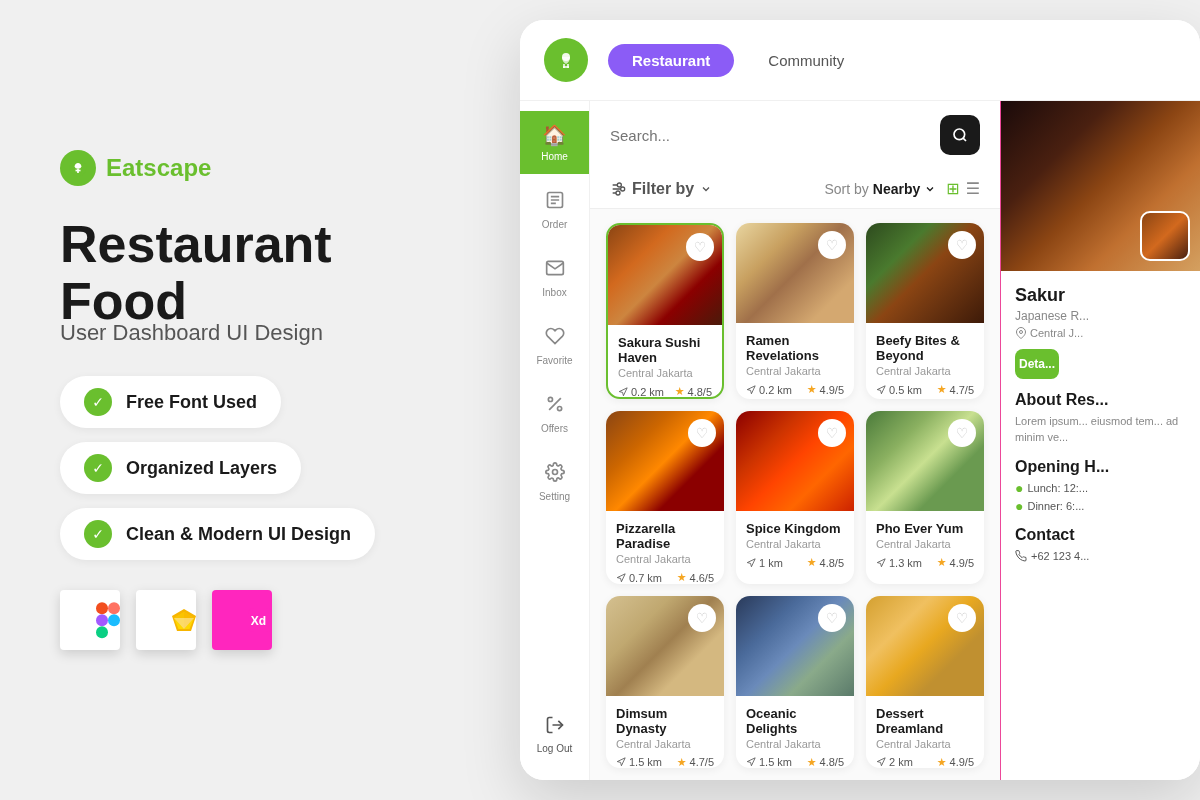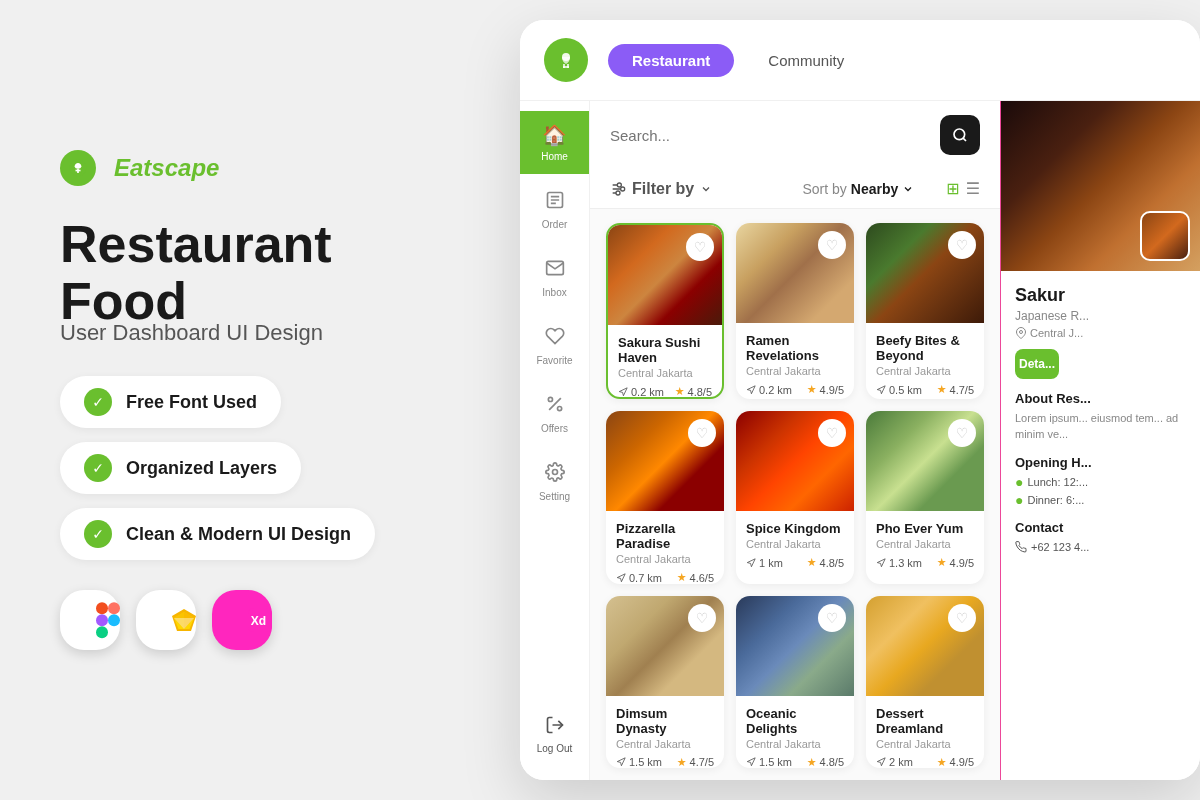--- a/index.html
+++ b/index.html
@@ -19,23 +19,22 @@
       width: 520px;
       padding: 40px 60px;
       display: flex;
       flex-direction: column;
       gap: 20px;
     }
 
     .brand-logo {
       display: flex;
       align-items: center;
-      gap: 18px;
+      gap: 10px;
       margin-bottom: 10px;
-      font-style: italic;
     }
 
     .brand-icon {
       width: 36px;
       height: 36px;
       background: #6abf2e;
       border-radius: 50%;
       display: flex;
       align-items: center;
       justify-content: center;
@@ -102,21 +101,21 @@
 
     .tool-icons {
       display: flex;
       gap: 16px;
       margin-top: 10px;
     }
 
     .tool-icon {
       width: 60px;
       height: 60px;
-      border-radius: 24px;
+      border-radius: 4px;
       display: flex;
       align-items: center;
       justify-content: center;
       font-size: 28px;
       box-shadow: 0 4px 12px rgba(0,0,0,0.15);
       padding-left: 36px;
     }
 
     .tool-figma { background: white; }
     .tool-sketch { background: white; }
@@ -295,21 +294,21 @@
       flex: 1;
       font-size: 16px;
       color: #555;
       cursor: pointer;
       font-weight: bold;
     }
 
     .filter-right {
       display: flex;
       align-items: center;
-      gap: 32px;
+      gap: 10px;
       font-size: 14px;
       color: #888;
     }
 
     .sort-btn {
       display: flex;
       align-items: center;
       gap: 4px;
       cursor: pointer;
     }
@@ -477,21 +476,21 @@
       border-radius: 8px;
       padding: 8px 4px;
       font-size: 12px;
       font-weight: 600;
       margin-top: 10px;
       cursor: pointer;
       display: inline-block;
     }
 
     .detail-section-title {
-      font-size: 13px;
+      font-size: 16px;
       font-weight: 700;
       color: #1a1a1a;
       margin-top: 12px;
       margin-bottom: 4px;
     }
 
     .detail-text {
       font-size: 11px;
       color: #888;
       line-height: 1.5;

